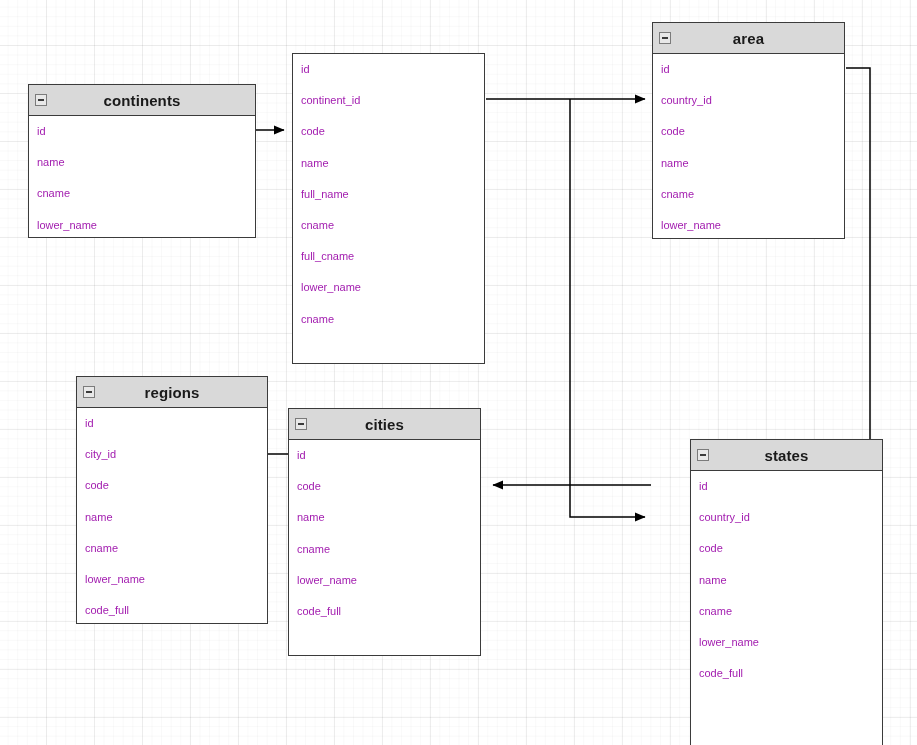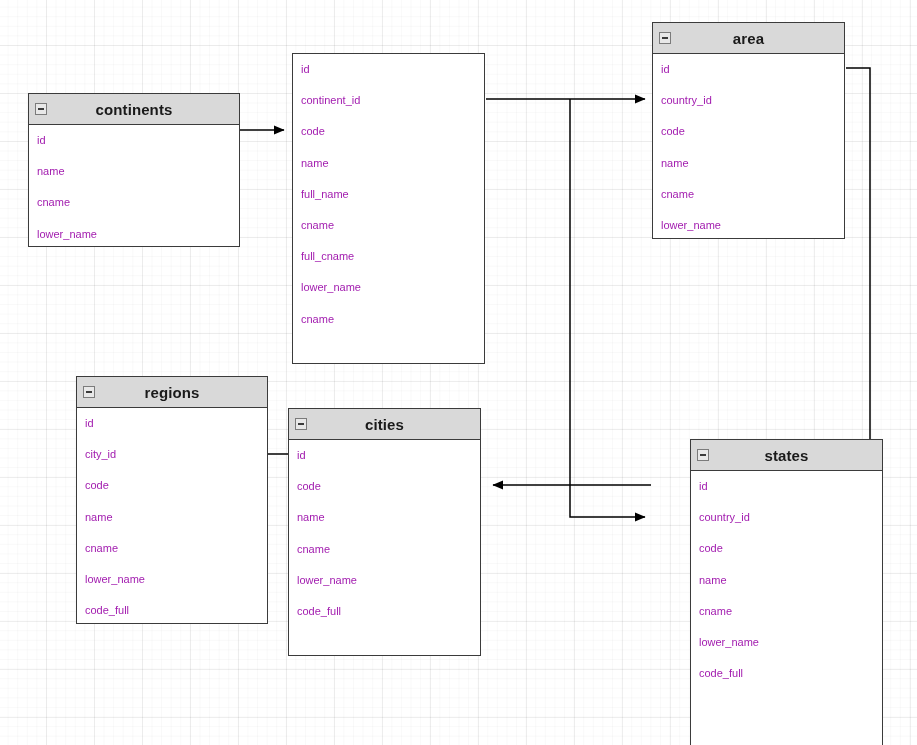--- a/index.html
+++ b/index.html
@@ -118,21 +118,21 @@
 
     <path d="M 570 99 L 570 517 L 645 517" fill="none" stroke="#000000" stroke-width="1.5" marker-end="url(#arrow-r)"></path>
 
     <path d="M 651 485 L 493 485" fill="none" stroke="#000000" stroke-width="1.5" marker-end="url(#arrow-l)"></path>
 
     <path d="M 291 454 L 228 454" fill="none" stroke="#000000" stroke-width="1.5" marker-end="url(#arrow-l)"></path>
 
     <path d="M 846 68 L 870 68 L 870 704 L 853 704" fill="none" stroke="#000000" stroke-width="1.5" marker-end="url(#arrow-l)"></path>
   </svg>
 
-  <div class="entity" style="left:28px; top:93px; width:212px; height:154px;">
+  <div class="entity" style="left:28px; top:84px; width:228px; height:154px;">
     <div class="entity-header">
       <span class="collapse-icon"></span>
       <span class="entity-title">continents</span>
     </div>
     <ul class="entity-fields">
       <li class="field">id</li>
       <li class="field">name</li>
       <li class="field">cname</li>
       <li class="field">lower_name</li>
     </ul>

